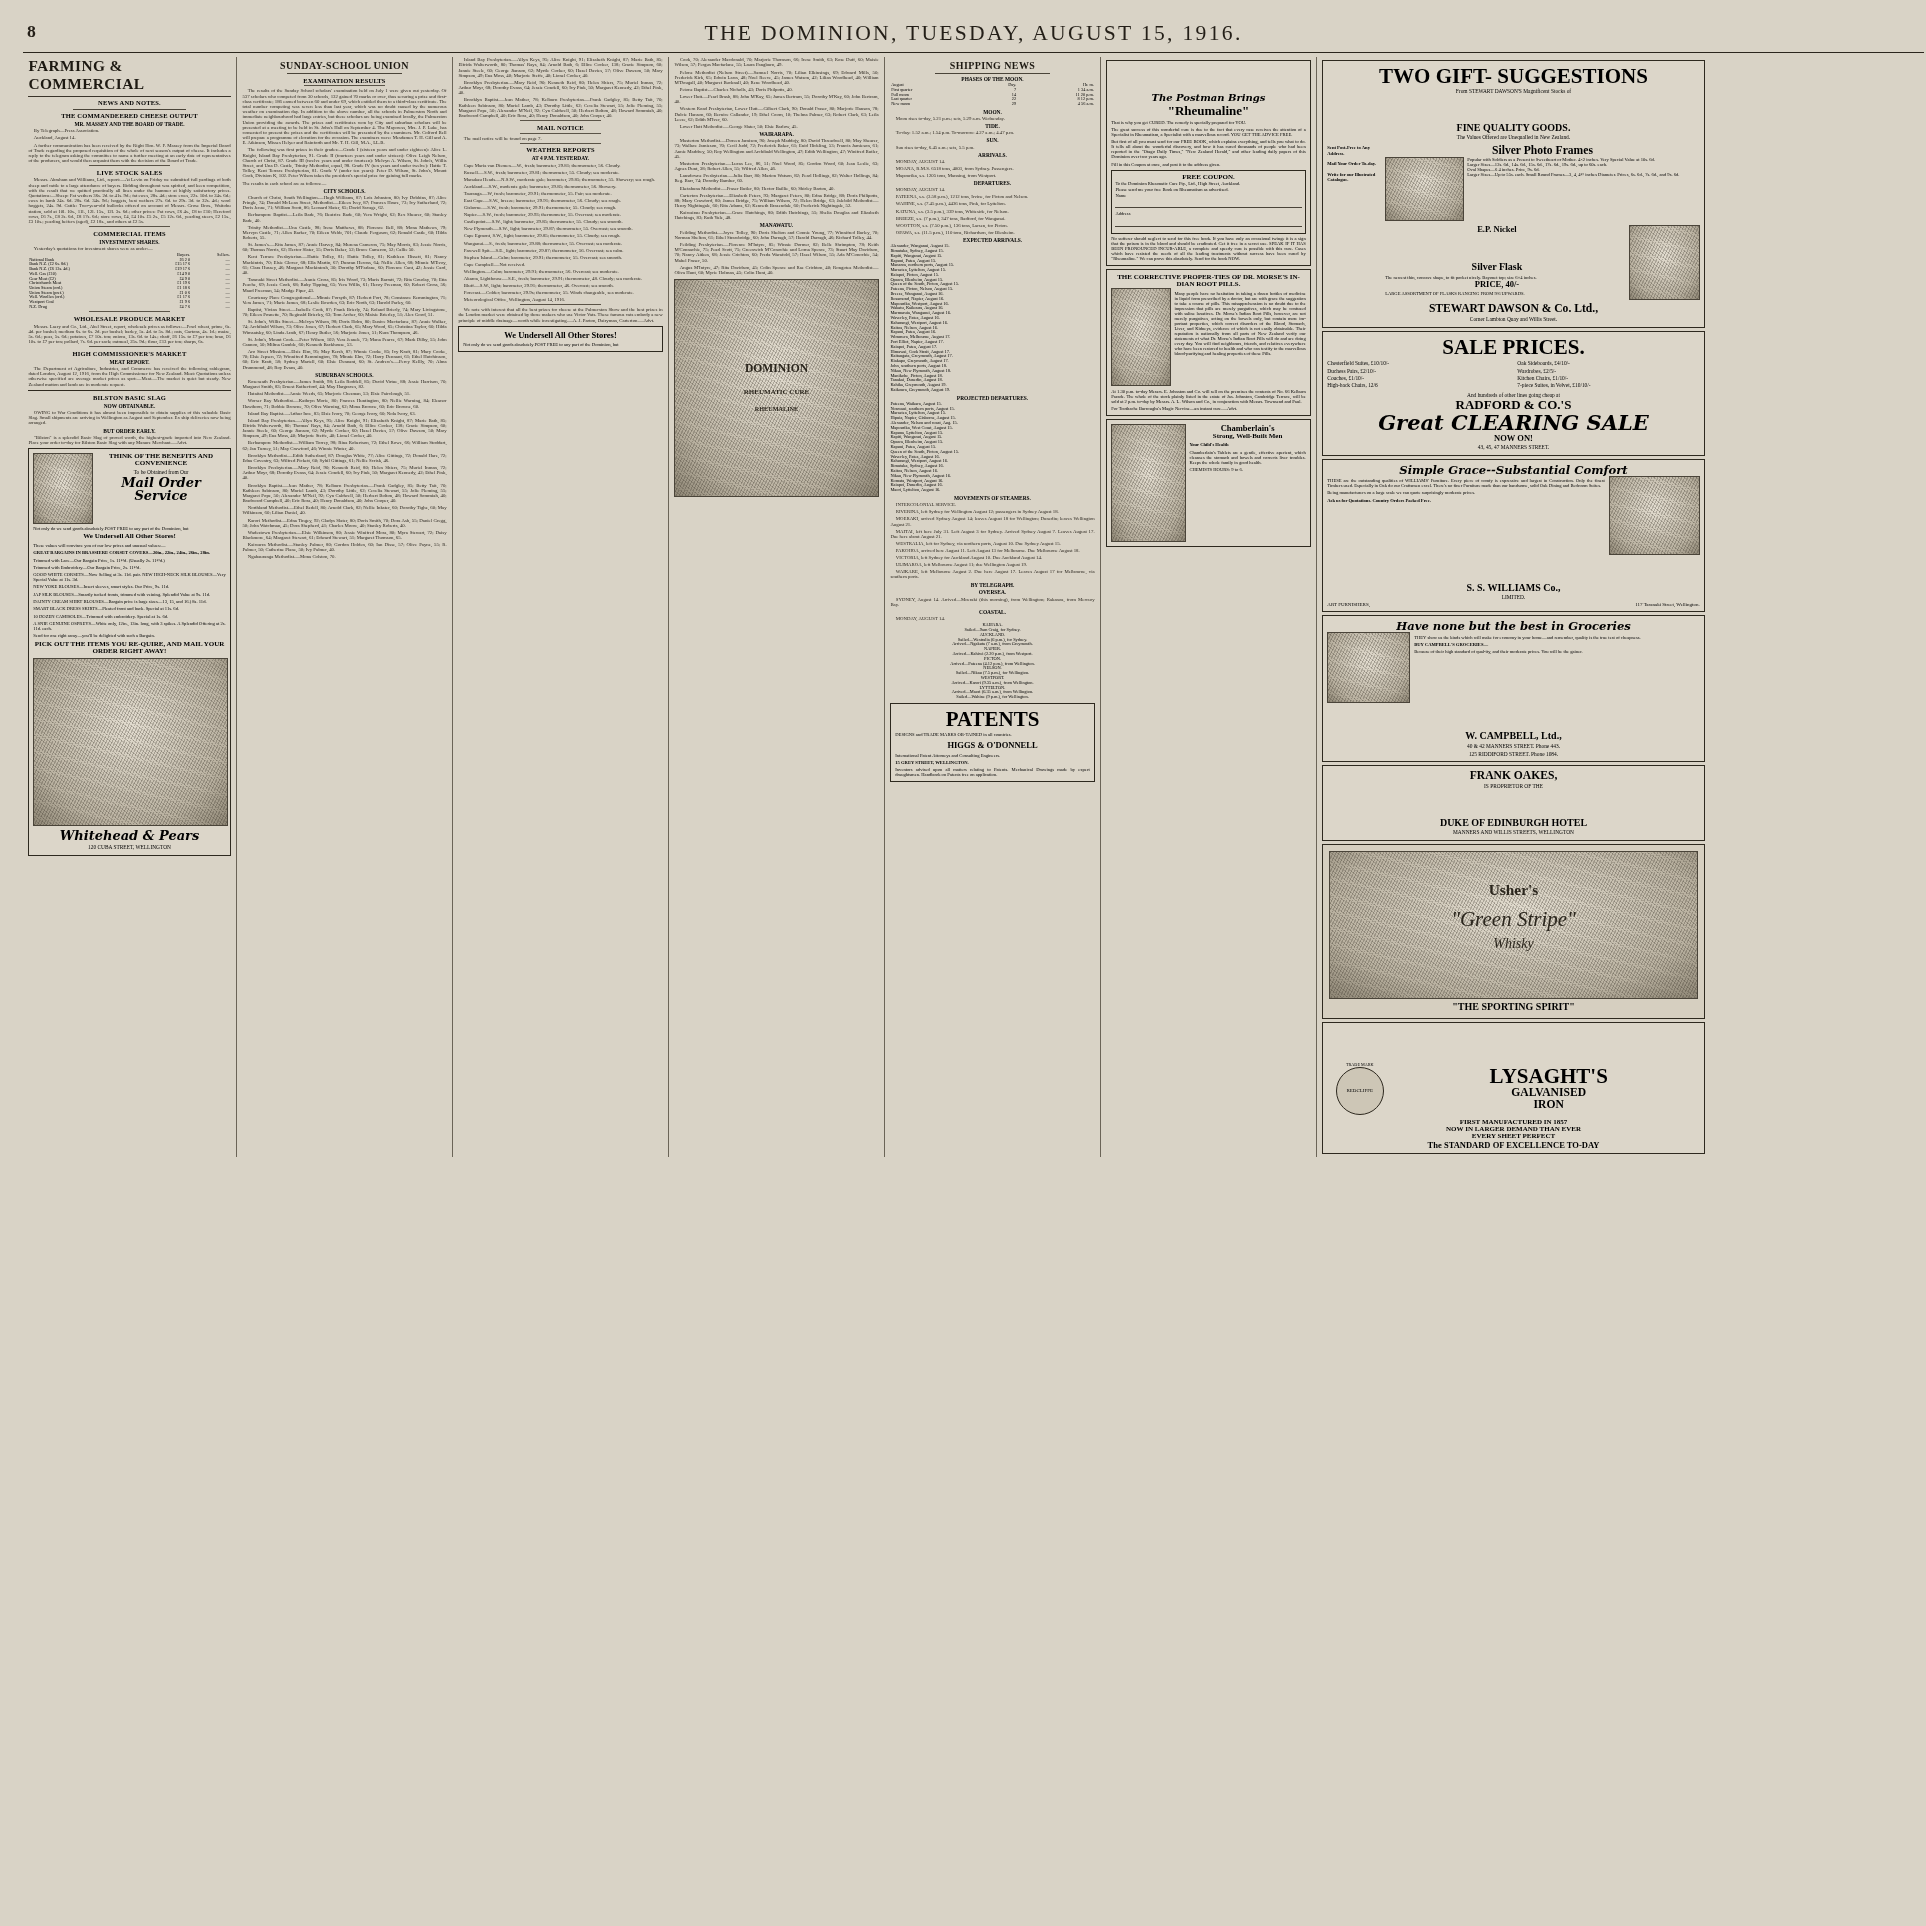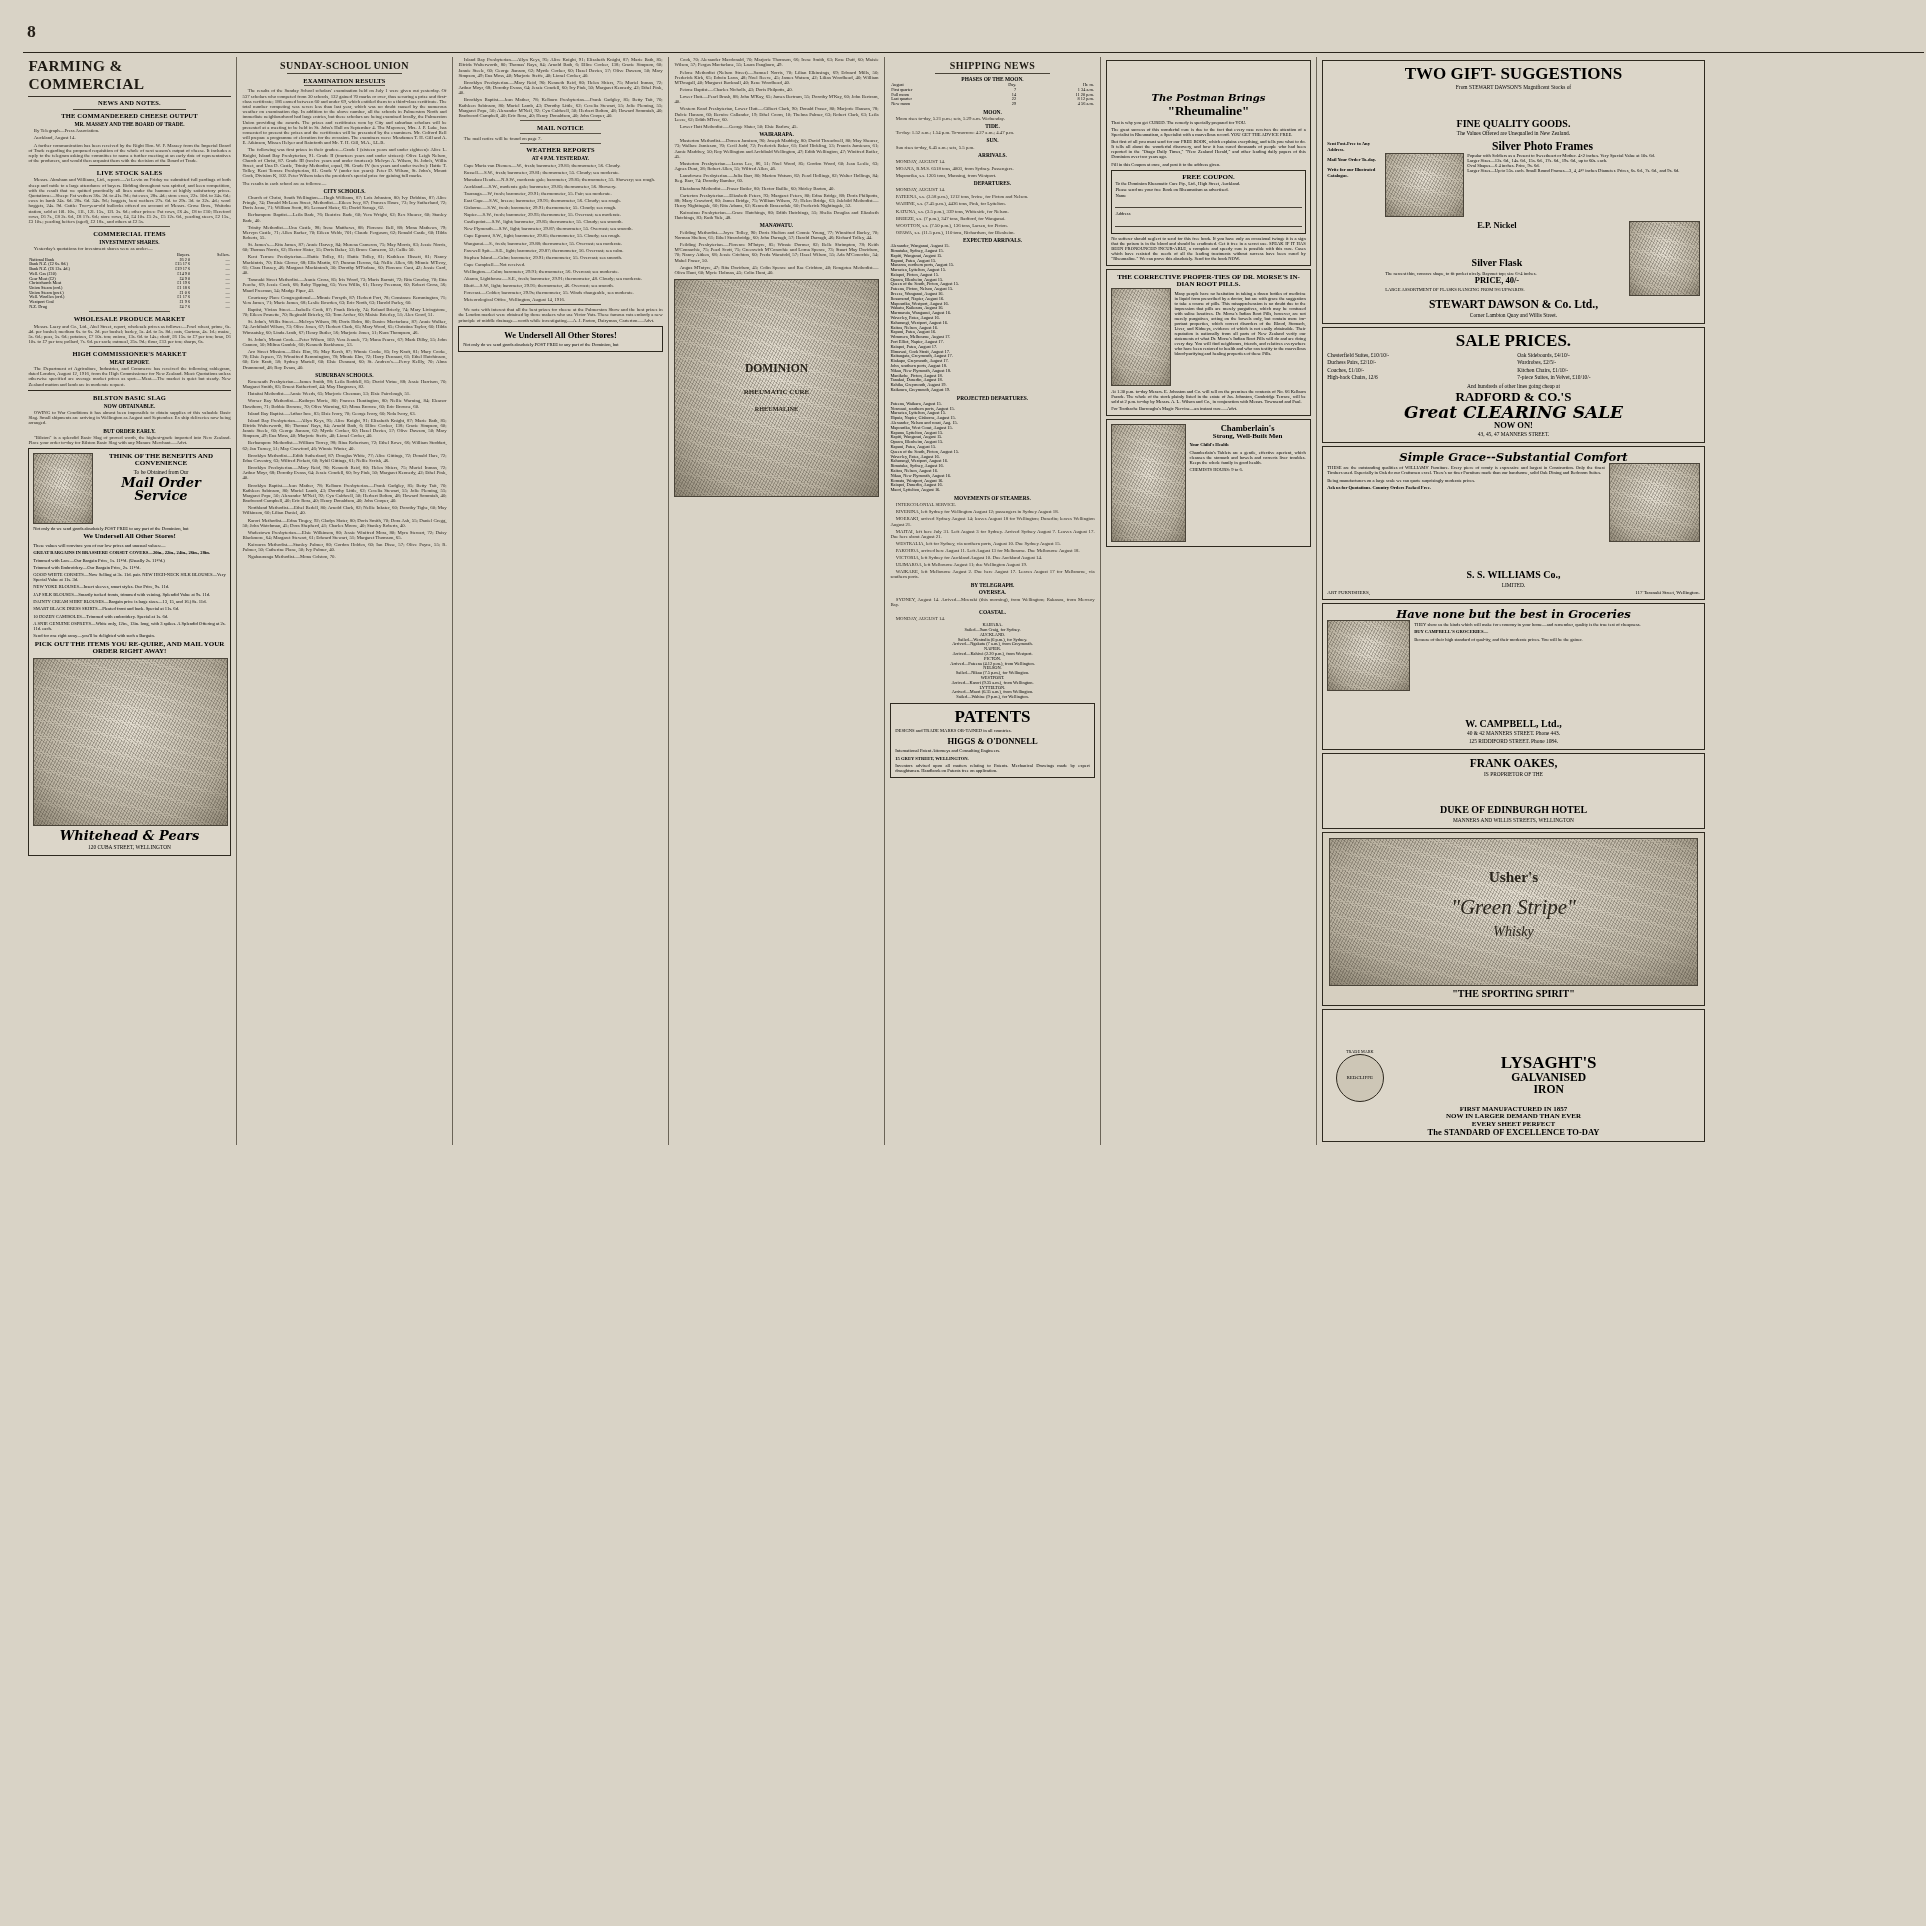--- a/index.html
+++ b/index.html
@@ -65,21 +65,21 @@
   .tbl td.r{text-align:right;}
   .adbox{
     border:1.2px double #2e291f;padding:3.9px;margin:3.1px 0;background:#dcd6c9;
   }
   .adbox.plain{border:0.8px solid #2e291f;}
   .ad-title{
     text-align:center;font-weight:bold;line-height:1.05;
   }
   .ad-sub{text-align:center;font-size:5.4px;line-height:5.8px;margin-top:1.9px;}
   .ad-body{font-size:4.6px;line-height:5px;text-align:justify;margin-top:2.3px;}
-  .big40{font-size:17px;}
+  .big40{font-size:21px;}
   .big34{font-size:13px;}
   .big30{font-size:11.6px;}
   .big26{font-size:10px;margin-top:28px;}
   .big22{font-size:8.5px;}
   .big18{font-size:7px;}
   .script{font-family:"DejaVu Serif", serif;font-style:italic;}
   .imgbox{
     border:0.4px solid #4a4439;background:#cfc8b9;position:relative;overflow:hidden;
   }
   .engrave{
@@ -104,20 +104,21 @@
   .sp{justify-content:space-between;}
   .hr2{border-top:0.8px solid #2e291f;margin:3.1px 0;}
 </style>
 </head>
 <body>
 
 <div class="page">
 
   <div class="masthead">
     <div class="folio">8</div>
+    <div class="title">THE DOMINION, TUESDAY, AUGUST 15, 1916.</div>
   </div>
 
   <div class="columns">
 
     <div class="col c1">
       <h1 class="sect">FARMING &amp; COMMERCIAL</h1>
       <h3 class="sub">NEWS AND NOTES.</h3>
       <div class="rule"></div>
 
       <h3 class="sub">THE COMMANDEERED CHEESE OUTPUT</h3>

